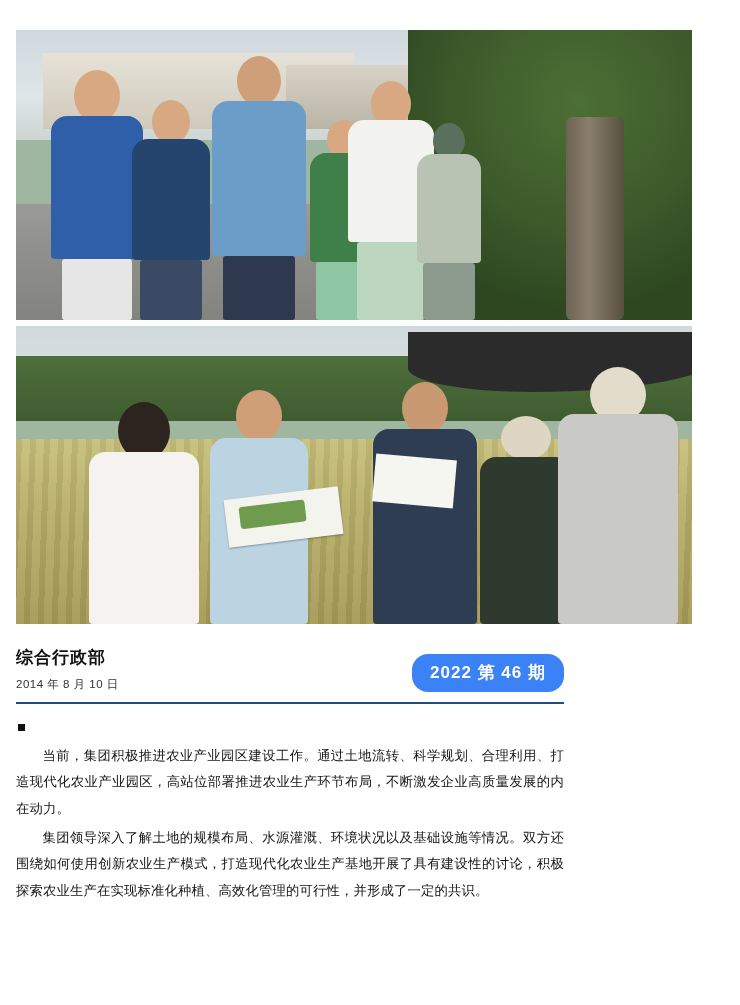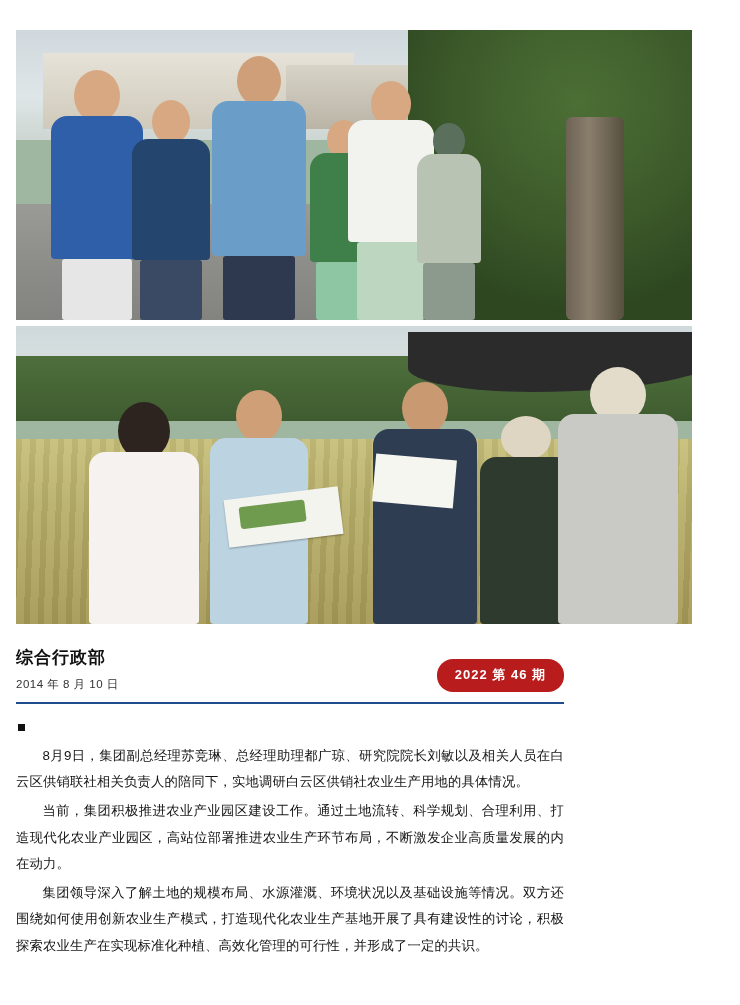--- a/index.html
+++ b/index.html
@@ -136,23 +136,23 @@
     letter-spacing: 1px;
     color: #111;
   }
   .dept-date {
     font-size: 11.5px;
     color: #333;
     margin-top: 6px;
     letter-spacing: .5px;
   }
   .issue-badge {
-    background: #b91c1c;
+    background: #3b82f6;
     color: #ffffff;
-    font-size: 13px;
+    font-size: 17px;
     font-weight: 700;
     letter-spacing: 1px;
     padding: 7px 18px 8px 18px;
     border-radius: 16px;
     white-space: nowrap;
   }
   .rule {
     margin-top: 10px;
     border-top: 2px solid #1e4d8c;
     width: 100%;
@@ -275,18 +275,17 @@
       <div class="dept-date">2014 年 8 月 10 日</div>
     </div>
     <div class="issue-badge">2022  第 46 期</div>
   </div>
   <div class="rule"></div>
 
   <div class="article">
     <div class="headline">
       <span class="bullet-square"></span>
     </div>
-    <p class="para">8月9日，集团副总经理苏竞琳、总经理助理都广琼、研究院院长刘敏以及相关人员在白云区供销联社相关负责人的陪同下，实地调研白云区供销社农业生产用地的具体情况。</p>
     <p class="para">当前，集团积极推进农业产业园区建设工作。通过土地流转、科学规划、合理利用、打造现代化农业产业园区，高站位部署推进农业生产环节布局，不断激发企业高质量发展的内在动力。</p>
     <p class="para">集团领导深入了解土地的规模布局、水源灌溉、环境状况以及基础设施等情况。双方还围绕如何使用创新农业生产模式，打造现代化农业生产基地开展了具有建设性的讨论，积极探索农业生产在实现标准化种植、高效化管理的可行性，并形成了一定的共识。</p>
   </div>
 
 </div>
 
 </body></html>

